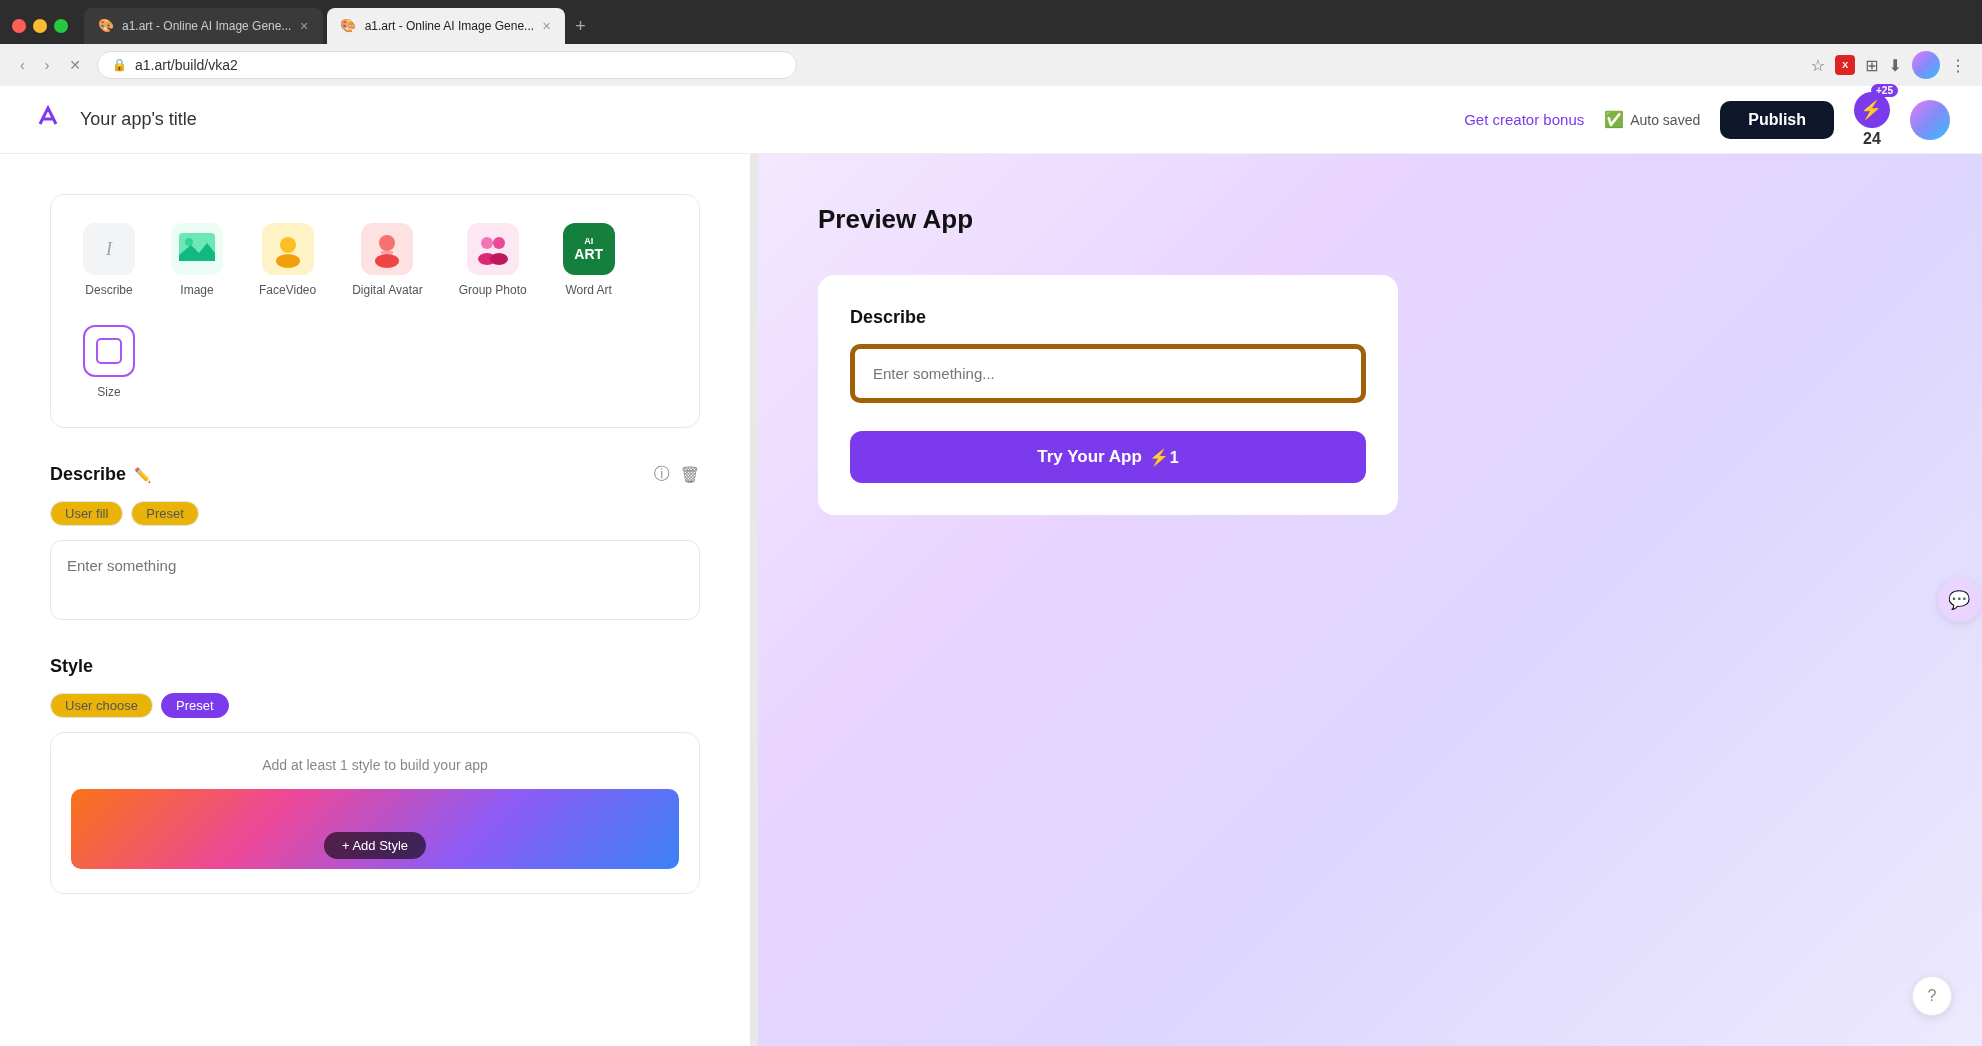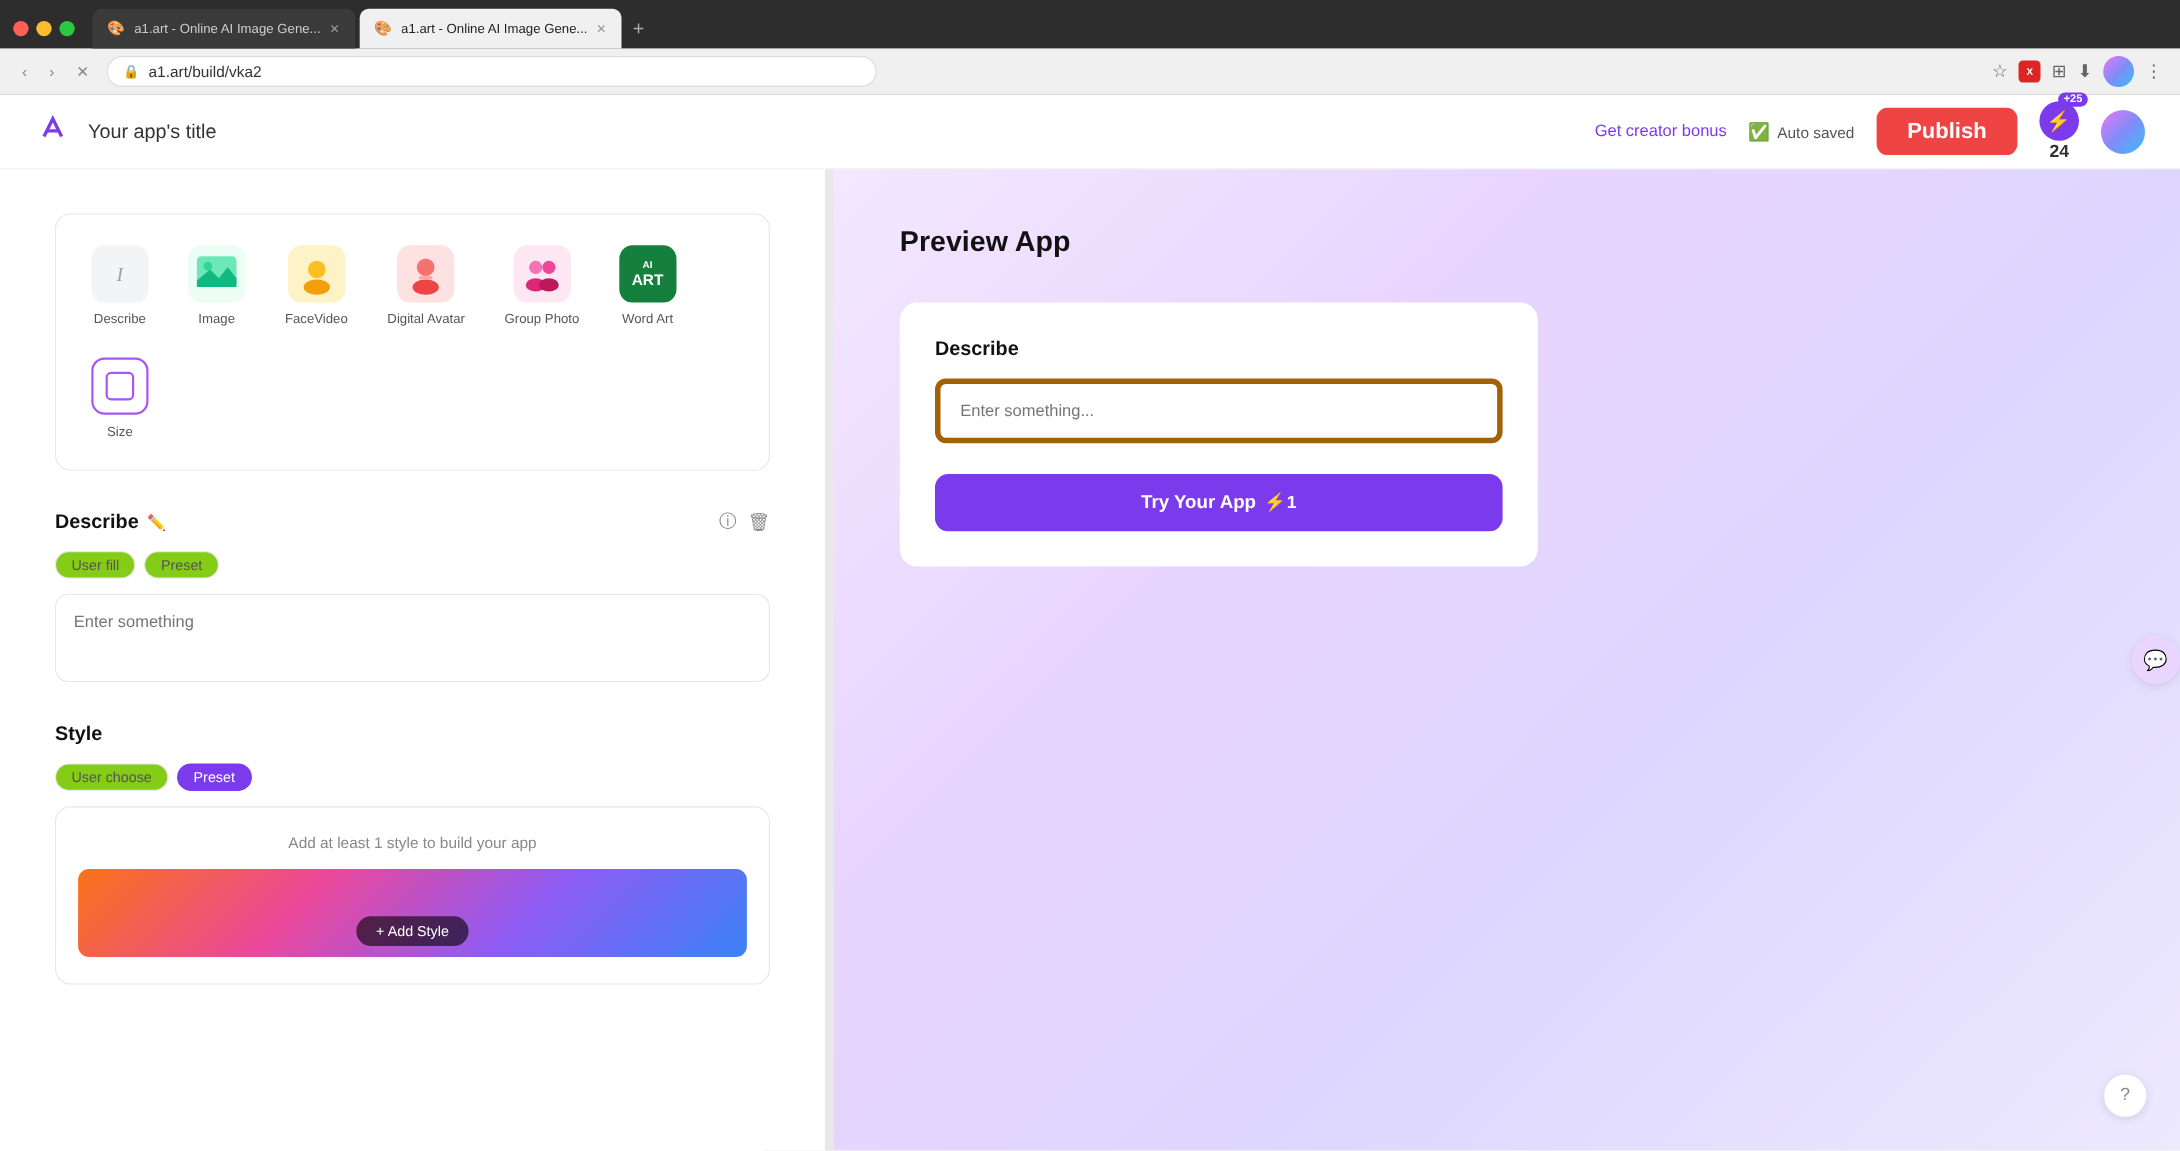--- a/index.html
+++ b/index.html
@@ -61,22 +61,22 @@
       border-bottom: 1px solid #eee;
       gap: 16px;
     }
     .logo { color: #7c3aed; font-size: 28px; font-weight: bold; }
     .app-title { font-size: 18px; color: #333; font-weight: 500; }
     .header-right { display: flex; align-items: center; gap: 20px; margin-left: auto; }
     .get-bonus { color: #7c3aed; font-size: 15px; text-decoration: none; cursor: pointer; }
     .auto-saved { display: flex; align-items: center; gap: 6px; font-size: 14px; color: #555; }
     .auto-saved-dot { color: #22c55e; font-size: 16px; }
     .publish-btn {
-      background: #ef4444; color: white; border: none;
-      border-radius: 10px; padding: 10px 28px; font-size: 20px; font-weight: 600;
+      background: #0f172a; color: white; border: none;
+      border-radius: 10px; padding: 10px 28px; font-size: 16px; font-weight: 600;
       cursor: pointer;
     }
     .credits-badge {
       position: relative; display: flex; flex-direction: column; align-items: center;
     }
     .plus-badge {
       position: absolute; top: -8px; right: -8px;
       background: #7c3aed; color: white; font-size: 10px; font-weight: bold;
       border-radius: 10px; padding: 1px 5px;
     }
@@ -133,21 +133,21 @@
     .subsection-title {
       font-size: 18px; font-weight: 700; color: #111;
       display: flex; align-items: center; gap: 8px;
     }
     .edit-icon { color: #888; font-size: 14px; cursor: pointer; }
     .subsection-actions { display: flex; gap: 10px; }
     .icon-btn { background: none; border: none; cursor: pointer; color: #888; font-size: 16px; }
     .tag-row { display: flex; gap: 8px; margin-bottom: 14px; }
     .tag {
       padding: 4px 14px; border-radius: 20px; font-size: 13px;
-      border: 1px solid #e5e7eb; color: #555; background: #84cc16; cursor: pointer;
+      border: 1px solid #e5e7eb; color: #555; background: #eab308; cursor: pointer;
     }
     .tag.active { background: #7c3aed; color: white; border-color: #7c3aed; }
     .describe-textarea {
       width: 100%; height: 80px; border: 1px solid #e5e7eb; border-radius: 12px;
       padding: 16px; font-size: 15px; color: #8b5cf6; resize: none;
       font-family: inherit; outline: none;
     }
 
     
     .style-section { margin-top: 8px; }

